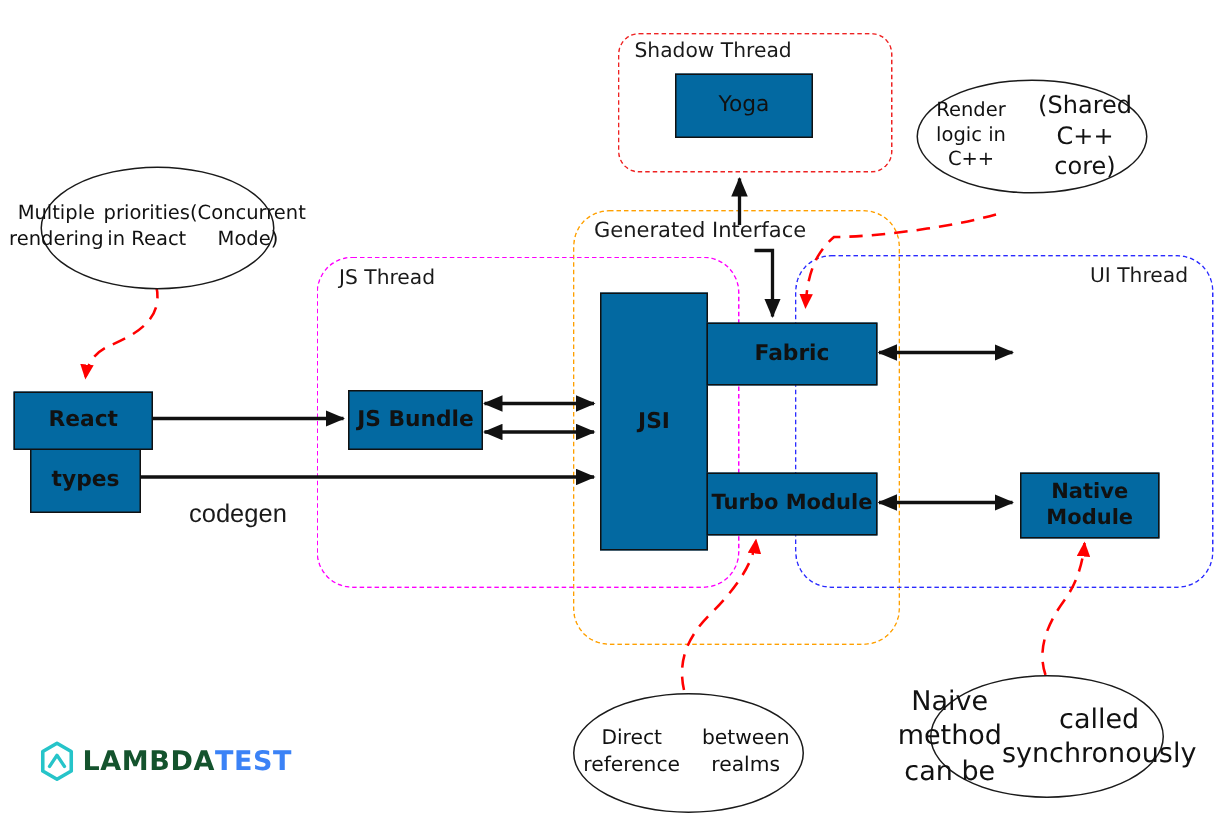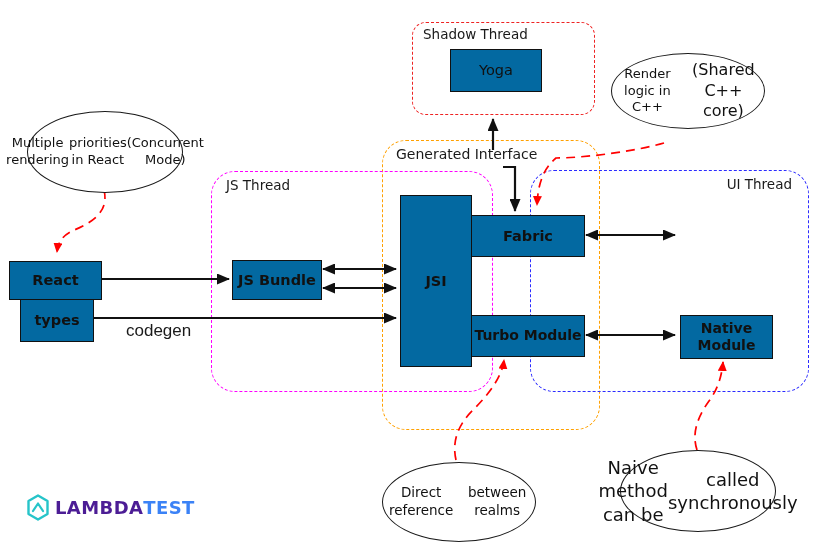--- a/index.html
+++ b/index.html
@@ -22,21 +22,21 @@
            display:flex;flex-direction:row;align-items:center;justify-content:center;
            text-align:center;font-size:13px;color:#111;line-height:1.3;z-index:3;}
   .callout span{display:block;}
   .callout .small{font-size:16px;}
   
   .freelabel{position:absolute;color:#1a1a1a;z-index:3;white-space:nowrap;}
   svg.wires{position:absolute;left:0;top:0;z-index:2;pointer-events:none;}
   
   .logo{position:absolute;left:27px;top:494px;display:flex;align-items:center;z-index:3;}
   .logo .word{font-size:18px;font-weight:bold;letter-spacing:.4px;margin-left:6px;}
-  .logo .lambda{color:#4c1d95;}
+  .logo .lambda{color:#14532d;}
   .logo .test{color:#3b82f6;margin-left:0;}
 </style>
 </head>
 <body>
 
 <div class="stage">
 
   <div class="thread shadow" style="left:412px;top:22px;width:181px;height:91px">
     <span class="tlabel" style="left:10px;top:3px">Shadow Thread</span>
   </div>
@@ -107,21 +107,21 @@
   <div class="node" style="left:471px;top:315px;width:112px;height:40px;font-size:14px">
     <span>Turbo Module</span>
   </div>
 
   <div class="node" style="left:680px;top:315px;width:91px;height:42px;font-size:14px">
     <span>Native Module</span>
   </div>
 
   <div class="freelabel" style="left:396px;top:146px;width:145px;text-align:left;font-size:14px">Generated Interface</div>
 
-  <div class="freelabel" style="left:126px;top:321px;font-size:17px;font-family:'Liberation Sans',sans-serif">codegen</div>
+  <div class="freelabel" style="left:126px;top:333px;font-size:17px;font-family:'Liberation Sans',sans-serif">codegen</div>
 
   <div class="callout" style="left:27px;top:111px;width:154px;height:80px">
     <span>Multiple rendering</span>
     <span>priorities in React</span>
     <span>(Concurrent Mode)</span>
   </div>
 
   <div class="callout" style="left:611px;top:53px;width:152px;height:74px">
     <span>Render logic in C++</span>
     <span class="small">(Shared C++ core)</span>

